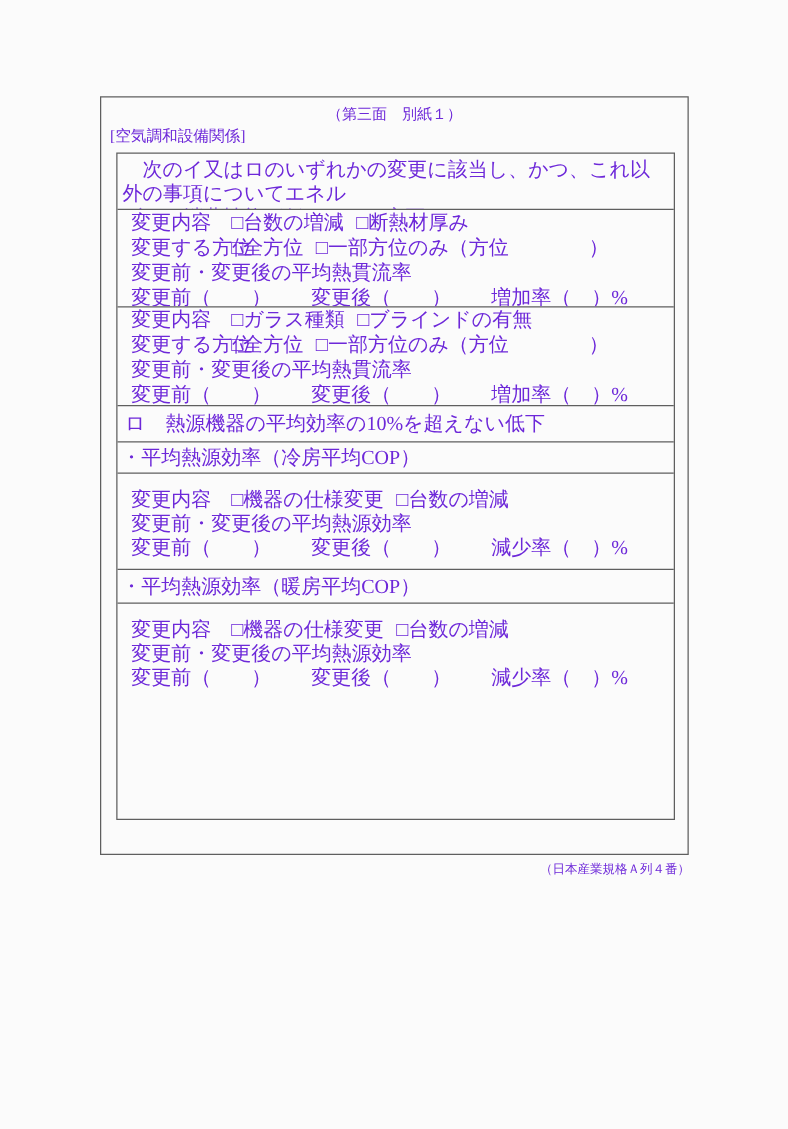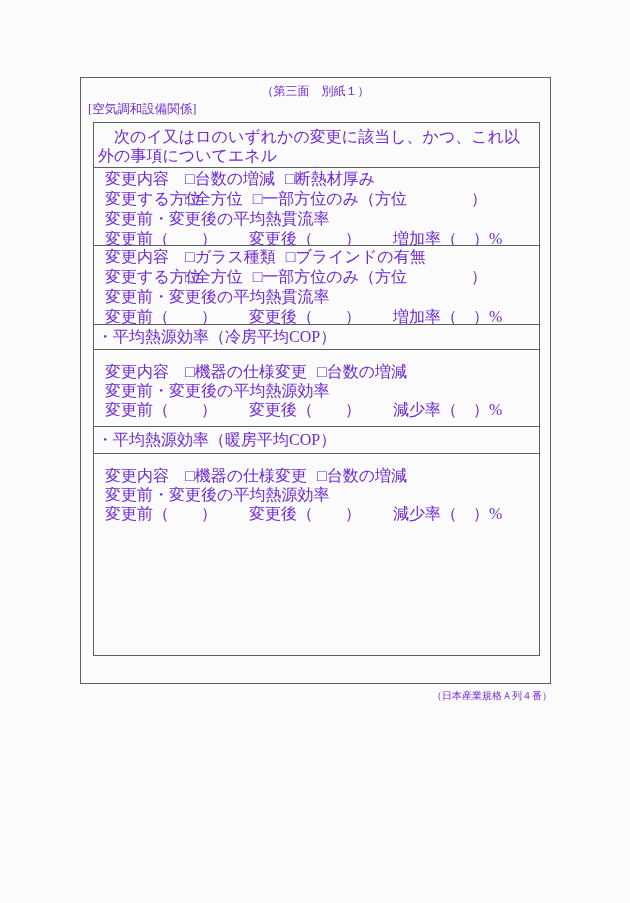--- a/index.html
+++ b/index.html
@@ -76,20 +76,21 @@
         </div>
         <div class="dline opt-line">
           <span class="lbl">変更する方位</span>
           <span class="opt">□全方位</span>
           <span class="opt">□一部方位のみ（方位　　　　）</span>
         </div>
         <div class="dline">変更前・変更後の平均熱貫流率</div>
         <div class="dline">変更前（　　）　　変更後（　　）　　増加率（　）%</div>
       </div>
 
+      <div class="row h29 r-single">ロ　熱源機器の平均効率の10%を超えない低下</div>
 
       <div class="row h25 r-head">・平均熱源効率（冷房平均COP）</div>
 
       <div class="row h77 r-detail3">
         <div class="dline opt-line">
           <span class="lbl">変更内容</span>
           <span class="opt">□機器の仕様変更</span>
           <span class="opt">□台数の増減</span>
         </div>
         <div class="dline">変更前・変更後の平均熱源効率</div>

